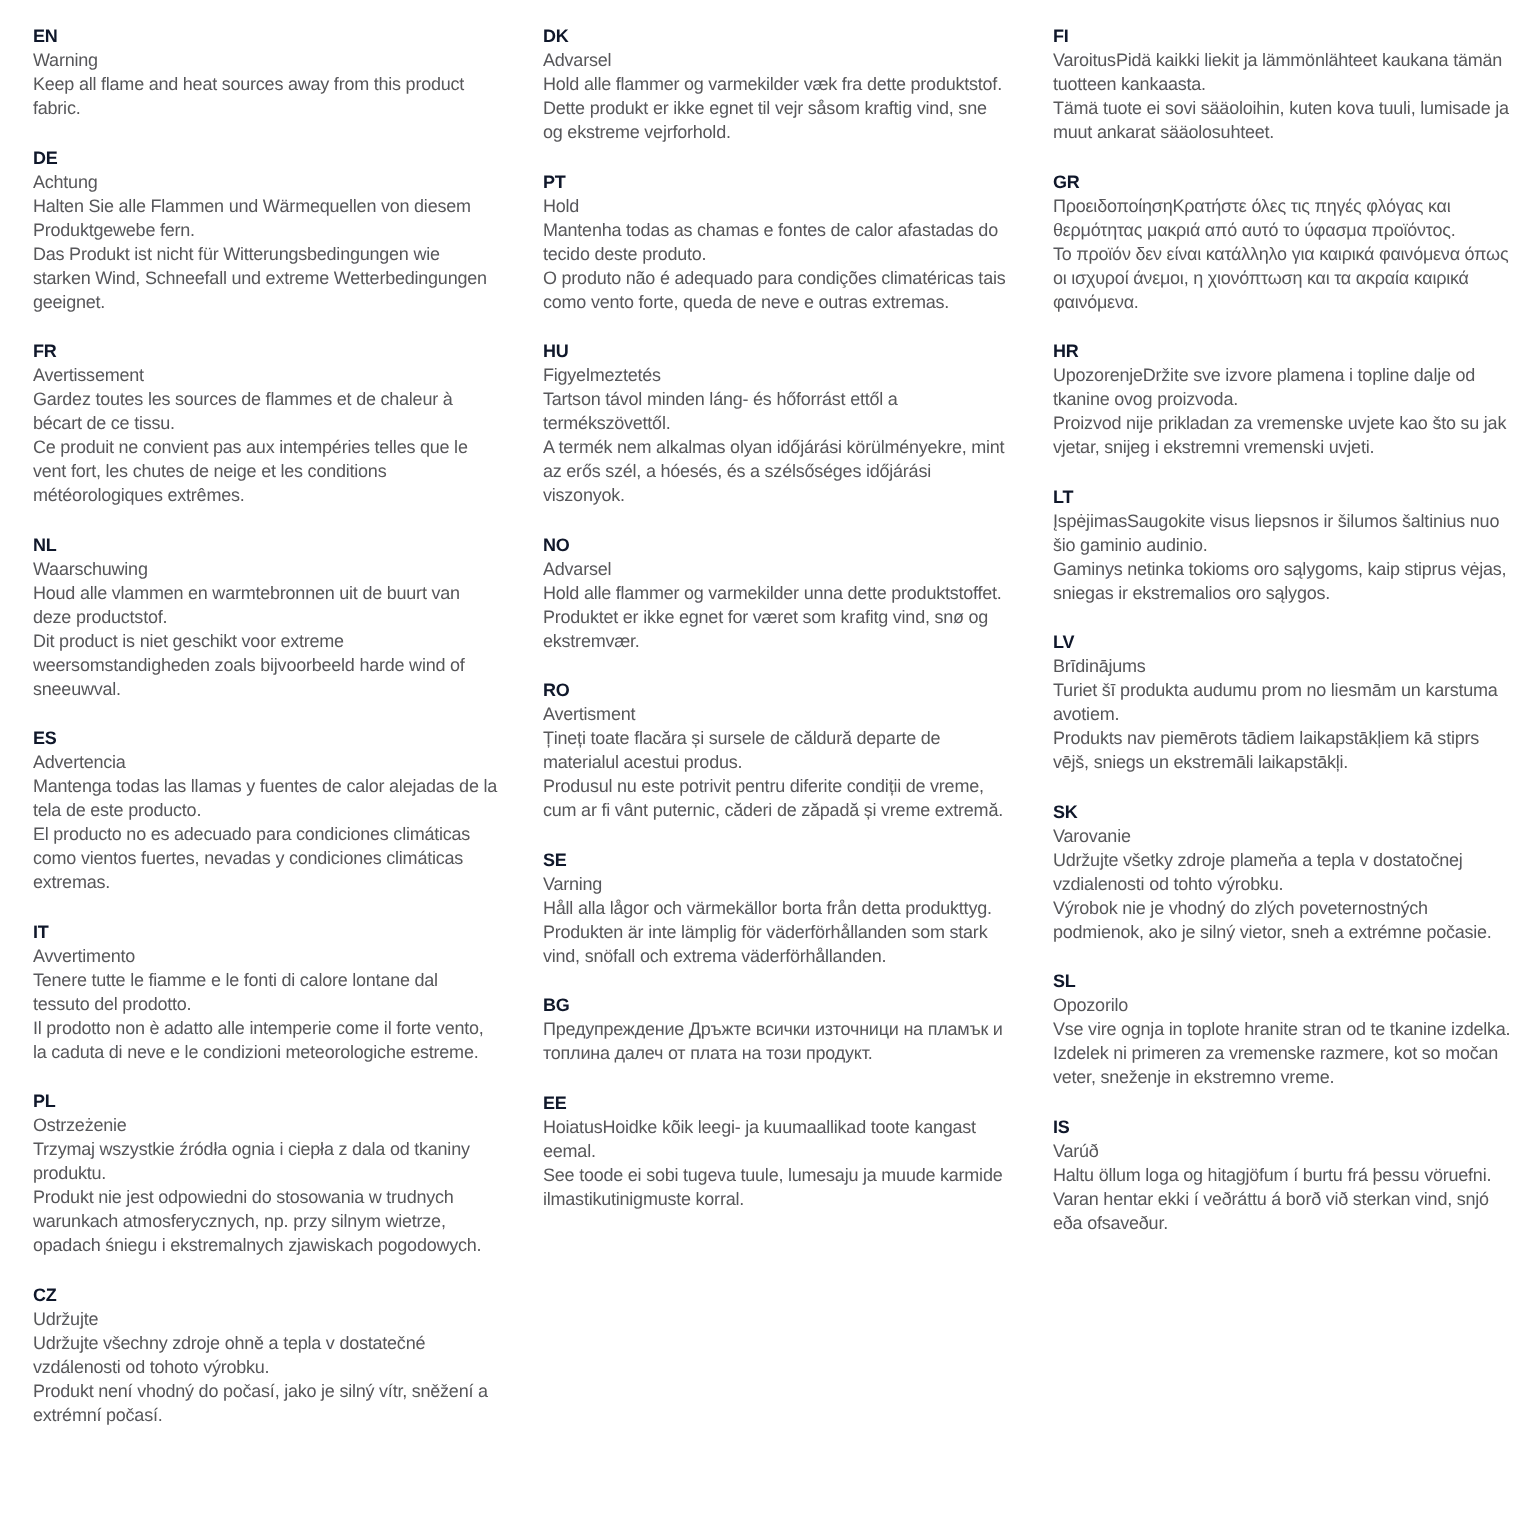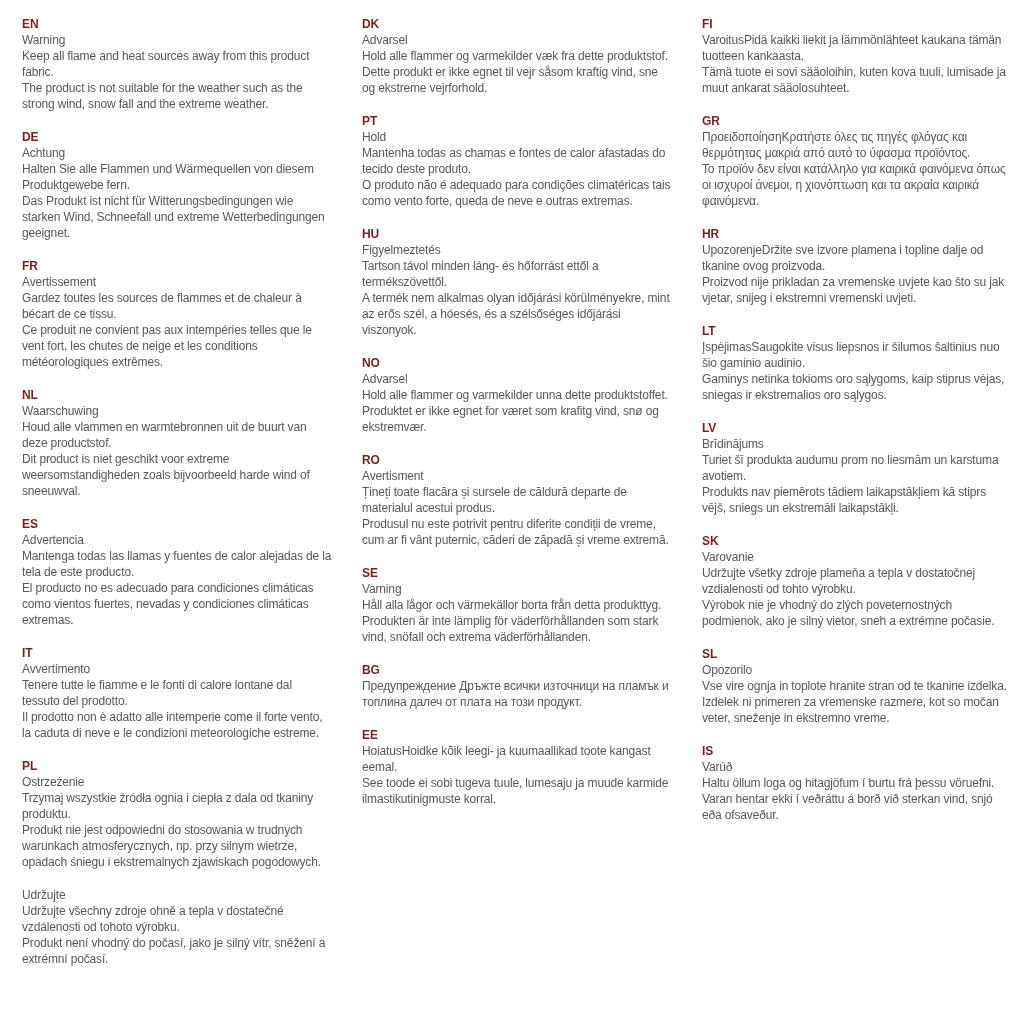--- a/index.html
+++ b/index.html
@@ -26,21 +26,21 @@
     width: 310px;
     flex: 0 0 310px;
   }
   .lang-section {
     margin: 0 0 17px 0;
   }
   .lang-code {
     font-size: 12px;
     line-height: 16px;
     font-weight: 700;
-    color: #7f1d1d;
+    color: #0f172a;
     margin: 0;
     letter-spacing: -0.1px;
   }
   .warning-line {
     font-size: 12px;
     line-height: 16px;
     font-weight: 400;
     color: #57575a;
     margin: 0;
     letter-spacing: -0.15px;
@@ -49,21 +49,20 @@
 </head>
 <body>
 
 <div class="page">
   <div class="columns">
     <div class="column">
         <section class="lang-section">
           <h2 class="lang-code">EN</h2>
           <p class="warning-line">Warning</p>
           <p class="warning-line">Keep all flame and heat sources away from this product fabric.</p>
-          <p class="warning-line">The product is not suitable for the weather such as the strong wind, snow fall and the extreme weather.</p>
         </section>
         <section class="lang-section">
           <h2 class="lang-code">DE</h2>
           <p class="warning-line">Achtung</p>
           <p class="warning-line">Halten Sie alle Flammen und Wärmequellen von diesem Produktgewebe fern.</p>
           <p class="warning-line">Das Produkt ist nicht für Witterungsbedingungen wie starken Wind, Schneefall und extreme Wetterbedingungen geeignet.</p>
         </section>
         <section class="lang-section">
           <h2 class="lang-code">FR</h2>
           <p class="warning-line">Avertissement</p>
@@ -88,20 +87,21 @@
           <p class="warning-line">Tenere tutte le fiamme e le fonti di calore lontane dal tessuto del prodotto.</p>
           <p class="warning-line">Il prodotto non è adatto alle intemperie come il forte vento, la caduta di neve e le condizioni meteorologiche estreme.</p>
         </section>
         <section class="lang-section">
           <h2 class="lang-code">PL</h2>
           <p class="warning-line">Ostrzeżenie</p>
           <p class="warning-line">Trzymaj wszystkie źródła ognia i ciepła z dala od tkaniny produktu.</p>
           <p class="warning-line">Produkt nie jest odpowiedni do stosowania w trudnych warunkach atmosferycznych, np. przy silnym wietrze, opadach śniegu i ekstremalnych zjawiskach pogodowych.</p>
         </section>
         <section class="lang-section">
+          <h2 class="lang-code">CZ</h2>
           <p class="warning-line">Udržujte</p>
           <p class="warning-line">Udržujte všechny zdroje ohně a tepla v dostatečné vzdálenosti od tohoto výrobku.</p>
           <p class="warning-line">Produkt není vhodný do počasí, jako je silný vítr, sněžení a extrémní počasí.</p>
         </section>
       </div>
     <div class="column">
         <section class="lang-section">
           <h2 class="lang-code">DK</h2>
           <p class="warning-line">Advarsel</p>
           <p class="warning-line">Hold alle flammer og varmekilder væk fra dette produktstof.</p>

